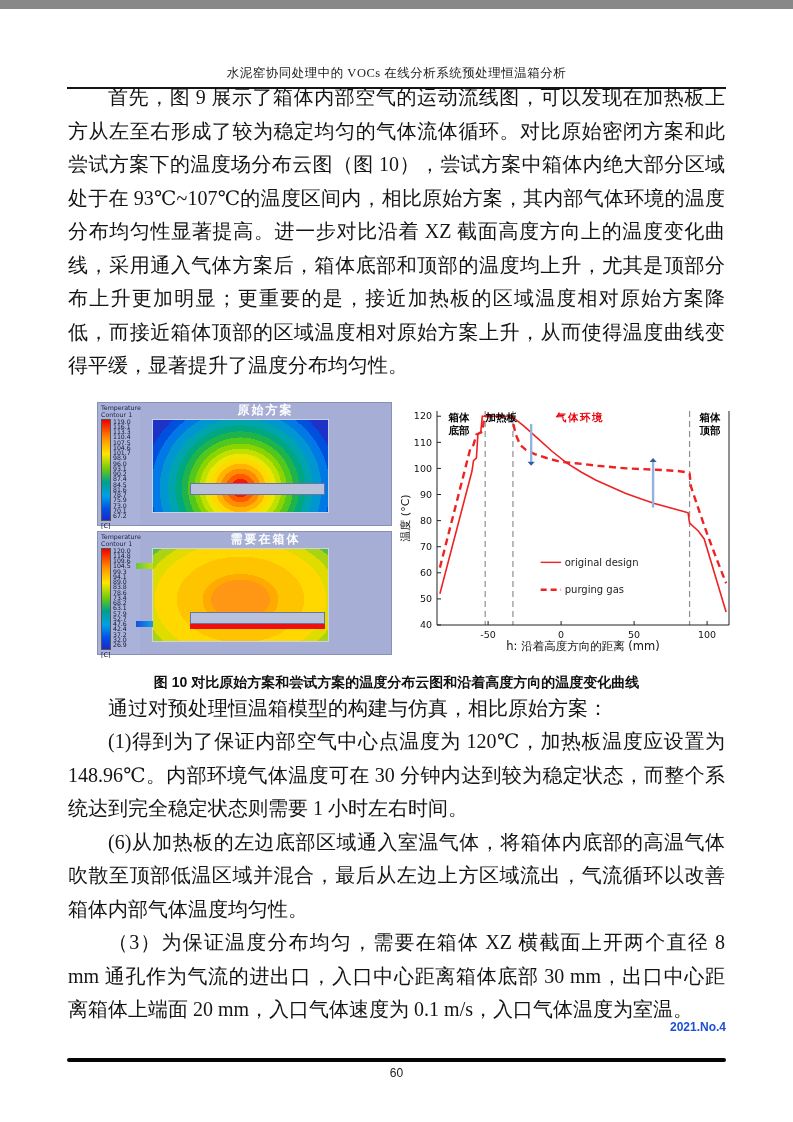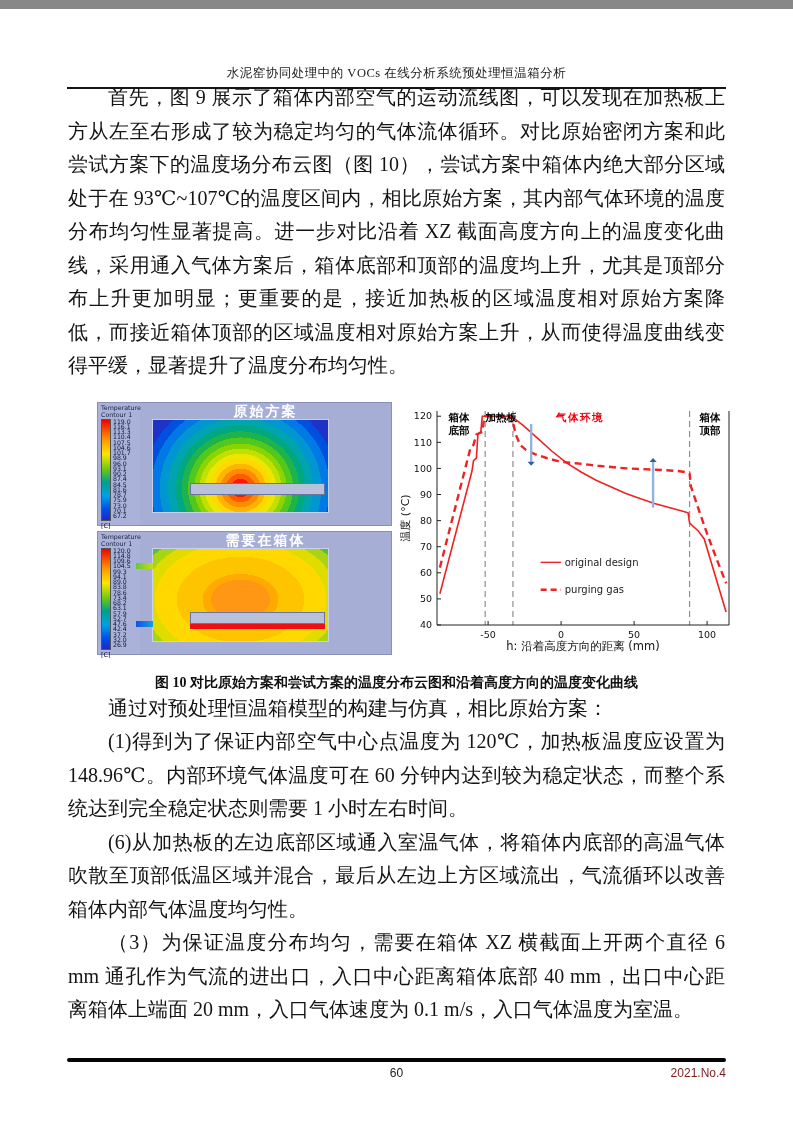--- a/index.html
+++ b/index.html
@@ -24,21 +24,21 @@
   .clegend{width:42px;padding:1px 0 0 3px;box-sizing:border-box;background:#aab2da;}
   .clt{font-size:6.3px;line-height:7px;color:#1b2140;}
   .cbar-wrap{display:flex;margin-top:1px;}
   .cbar{width:8px;height:100px;
     background:linear-gradient(to bottom,#f00000 0%,#ff8c00 18%,#ffe600 34%,#64c814 50%,#00a08c 62%,#00a0e6 76%,#0050e6 89%,#1e28c8 100%);
     border:0.5px solid #555;}
   .clevels{margin-left:2px;font-size:6.2px;line-height:5.26px;color:#10142e;}
   .cunit{font-size:6.5px;color:#10142e;margin-top:1px;}
   .cmain{flex:1;position:relative;}
   .ctitle{height:16px;text-align:center;color:#ffffff;font-weight:bold;
-    font-size:14px;line-height:17px;font-family:Liberation Sans, sans-serif;
+    font-size:12px;line-height:17px;font-family:Liberation Mono, monospace;
     letter-spacing:2px;}
   .cfield{position:absolute;top:16px;left:12px;width:177px;height:94px;
     border:1px solid #c9d1ec;box-sizing:border-box;}
   .cfield1{background:
     radial-gradient(ellipse 60% 110% at 50% 74%,
       #ff1400 0 9%,#ff5a00 9% 14%,#ff8c00 14% 19%,#ffb400 19% 24%,
       #ffd800 24% 29%,#eee600 29% 34%,#c0e000 34% 39%,#8cd400 39% 44%,
       #50c81e 44% 50%,#1eb44b 50% 56%,#00a882 56% 62%,#00a4ae 62% 69%,
       #0096d2 69% 77%,#0078e6 77% 85%,#0050e0 85% 93%,#1e32c8 93% 100%);}
   .cfield2{background:
@@ -47,29 +47,29 @@
       #e0dc00 70% 80%,#a8d414 80% 89%,#5abe3c 89% 100%);}
   .cplate{position:absolute;left:21%;right:2%;bottom:18%;height:13%;
     background:#b8c0da;border:1px solid #6a74a0;box-sizing:border-box;}
   .cstrip{position:absolute;left:21%;right:2%;bottom:13%;height:4.5%;background:#ee1010;}
   .tube{position:absolute;left:-17px;width:17px;height:6px;}
   .tube-out{top:14px;background:linear-gradient(to right,#64c83c,#c8dc14);}
   .tube-in{bottom:14px;background:linear-gradient(to right,#1450e6,#14a0dc);}
   .chart-wrap{width:336px;height:268px;}
   .chart-wrap svg{font-family:"DejaVu Sans","Liberation Sans",sans-serif;}
   .caption{margin-top:9px;text-align:center;font-weight:bold;font-size:14px;
-    font-family:Liberation Serif, serif;color:#101010;}
+    font-family:Liberation Sans, sans-serif;color:#101010;}
   .after-fig{margin-top:7px;}
   
   .footer-line{position:absolute;left:67px;right:67px;top:1049px;height:4px;
     background:#050505;border-radius:2px;}
   .page-number{position:absolute;top:1057px;left:0;right:0;text-align:center;
     font-size:12px;font-family:"Liberation Sans","DejaVu Sans",sans-serif;color:#1a1a1a;}
-  .issue-number{position:absolute;top:1057px;right:67px;font-size:12px;
-    font-family:"Liberation Sans","DejaVu Sans",sans-serif;color:#7f1d1d;}
+  .issue-number{position:absolute;top:1011px;right:67px;font-size:12px;
+    font-family:"Liberation Sans","DejaVu Sans",sans-serif;color:#1d4ed8;font-weight:bold;}
 </style>
 </head>
 <body>
 
 <div class="page">
 
   <div class="header-title">水泥窑协同处理中的 VOCs 在线分析系统预处理恒温箱分析</div>
   <div class="header-rule"></div>
 
   <div class="content">
@@ -214,23 +214,23 @@
             <text x="184" y="253" text-anchor="middle" font-size="11.5" fill="#111">h: 沿着高度方向的距离 (mm)</text>
             <text x="10" y="121" text-anchor="middle" font-size="11" fill="#111" transform="rotate(-90 10 121)">温度 (°C)</text>
           </svg>
       </div>
 
     </div>
 
     <div class="caption">图 10 对比原始方案和尝试方案的温度分布云图和沿着高度方向的温度变化曲线</div>
 
     <p class="body after-fig">通过对预处理恒温箱模型的构建与仿真，相比原始方案：</p>
-    <p class="body">(1)得到为了保证内部空气中心点温度为 120℃，加热板温度应设置为 148.96℃。内部环境气体温度可在 60 分钟内达到较为稳定状态，而整个系统达到完全稳定状态则需要 1 小时左右时间。</p>
+    <p class="body">(1)得到为了保证内部空气中心点温度为 120℃，加热板温度应设置为 148.96℃。内部环境气体温度可在 30 分钟内达到较为稳定状态，而整个系统达到完全稳定状态则需要 1 小时左右时间。</p>
     <p class="body">(6)从加热板的左边底部区域通入室温气体，将箱体内底部的高温气体吹散至顶部低温区域并混合，最后从左边上方区域流出，气流循环以改善箱体内部气体温度均匀性。</p>
-    <p class="body">（3）为保证温度分布均匀，需要在箱体 XZ 横截面上开两个直径 6 mm 通孔作为气流的进出口，入口中心距离箱体底部 40 mm，出口中心距离箱体上端面 20 mm，入口气体速度为 0.1 m/s，入口气体温度为室温。</p>
+    <p class="body">（3）为保证温度分布均匀，需要在箱体 XZ 横截面上开两个直径 8 mm 通孔作为气流的进出口，入口中心距离箱体底部 30 mm，出口中心距离箱体上端面 20 mm，入口气体速度为 0.1 m/s，入口气体温度为室温。</p>
 
   </div>
 
   <div class="footer-line"></div>
   <div class="page-number">60</div>
   <div class="issue-number">2021.No.4</div>
 
 </div>
 
 </body></html>

